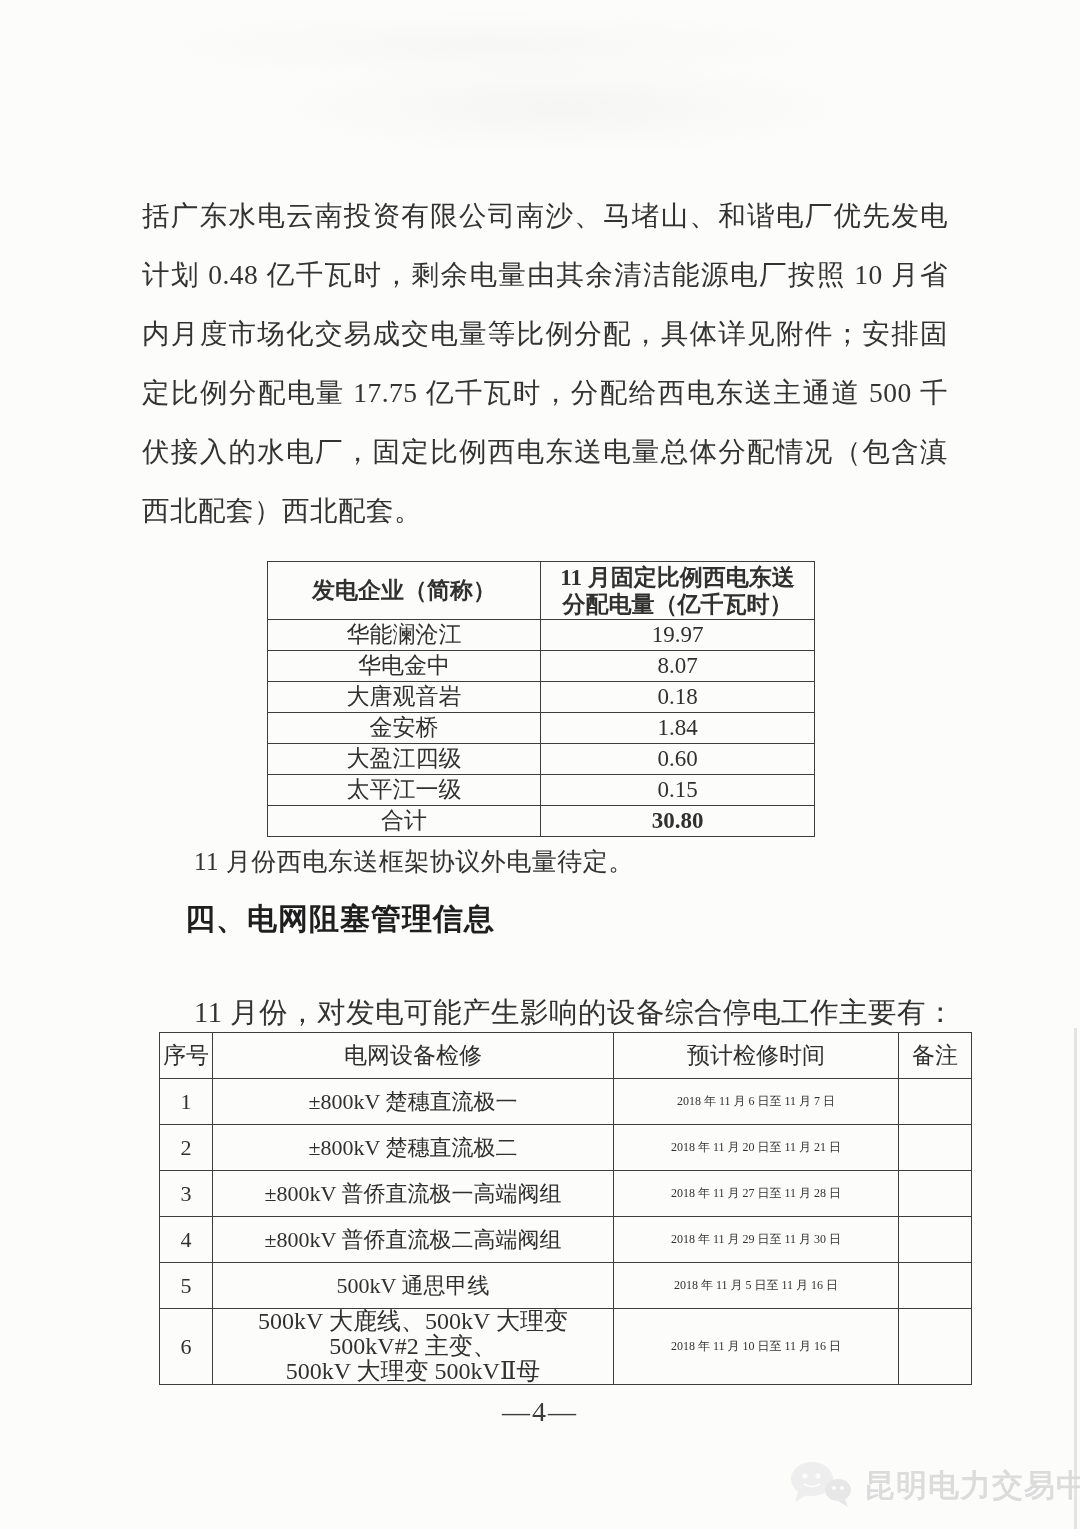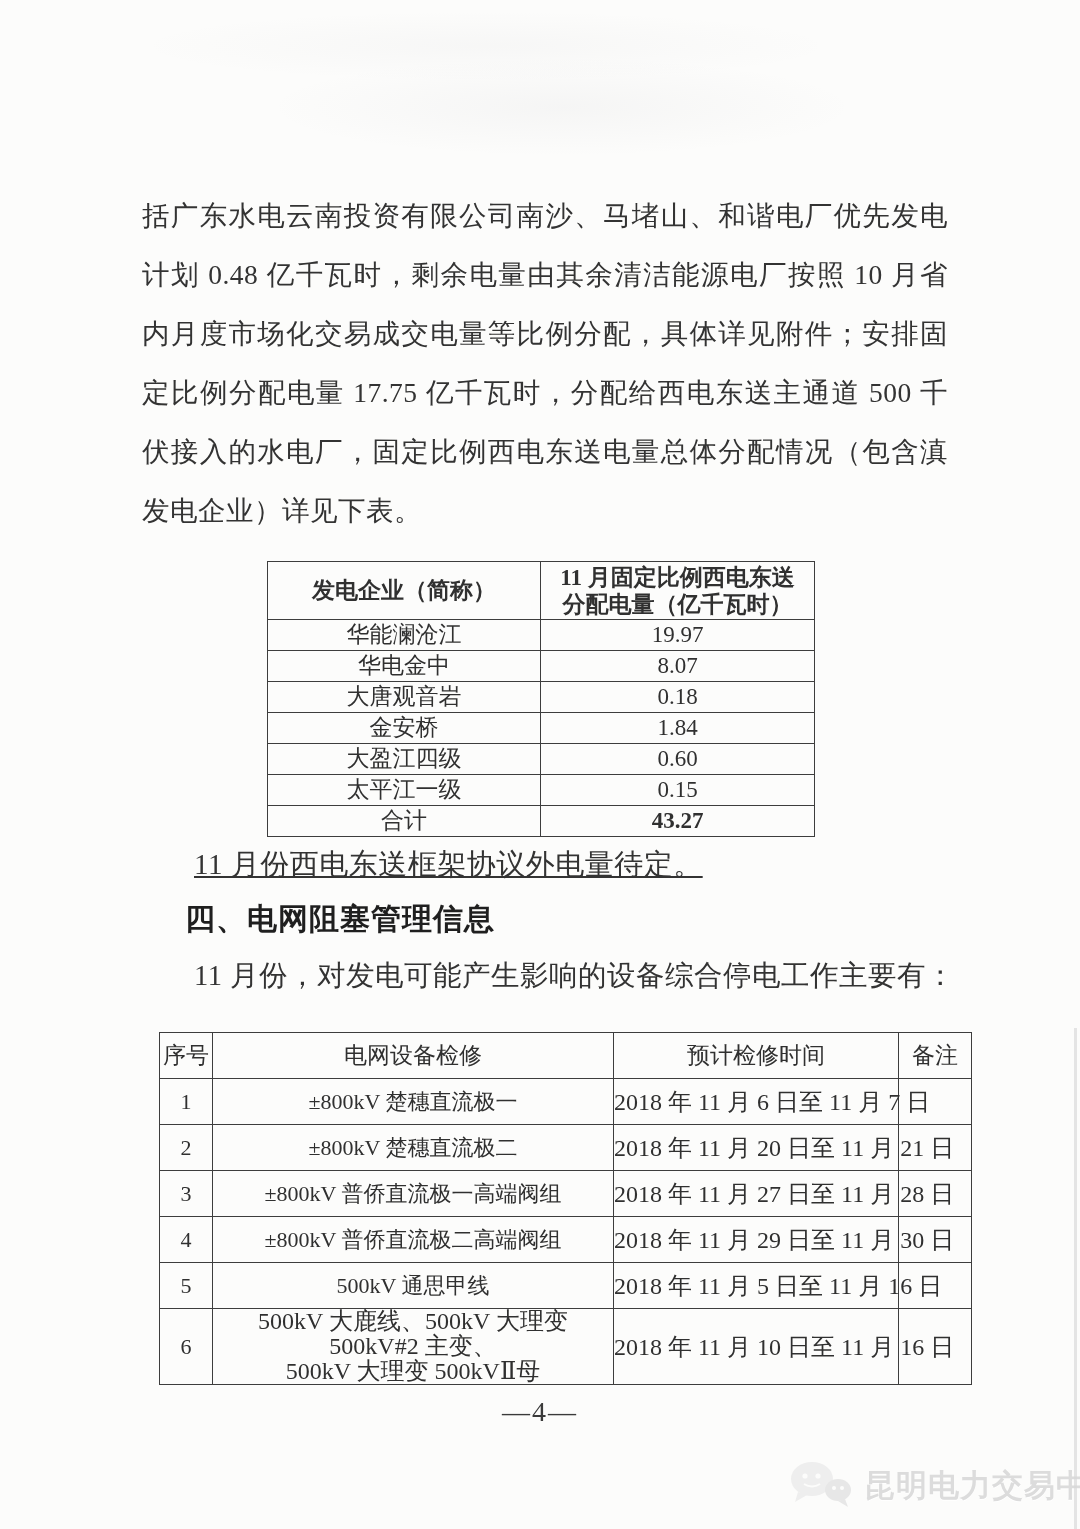--- a/index.html
+++ b/index.html
@@ -33,31 +33,31 @@
   .t1 .total-val{font-weight:bold;}
 
   
   .t2{left:136px;top:1032px;width:808px;margin-left:23px;}
   .t2 .cno{width:52px;}
   .t2 .ceq{width:400px;}
   .t2 .ctm{width:284px;}
   .t2 .crk{width:72px;}
   .t2 .hrow td{height:45px;font-size:23px;}
   .t2 .drow td{height:45px;font-size:22px;}
-  .t2 .drow .tm{font-size:24px;white-space:nowrap;}
+  .t2 .drow .tm{font-size:12px;white-space:nowrap;}
   .t2 .drow .eq{font-size:22px;}
   .t2 .row6 td{height:57px;}
   .t2 .row6 .eq{font-size:24px;line-height:25px;white-space:pre-line;}
 
-  .note{position:absolute;left:194px;top:845px;font-size:29px;color:#333;letter-spacing:0.5px;text-decoration:underline;}
+  .note{position:absolute;left:194px;top:845px;font-size:25px;color:#333;letter-spacing:0.5px;}
   .sec-head{
     position:absolute;left:185px;top:899px;font-size:30px;font-weight:bold;color:#1f1f1f;
     font-family:"Liberation Sans","DejaVu Sans",sans-serif;letter-spacing:1px;
   }
-  .sec-intro{position:absolute;left:194px;top:957px;font-size:28.5px;color:#333;letter-spacing:0.5px;white-space:nowrap;}
+  .sec-intro{position:absolute;left:194px;top:994px;font-size:28.5px;color:#333;letter-spacing:0.5px;white-space:nowrap;}
 
   .pagenum{position:absolute;left:0;top:1396px;width:1080px;text-align:center;font-size:28px;color:#3a3a3a;letter-spacing:2px;}
 
   .watermark{
     position:absolute;left:788px;top:1458px;width:270px;height:56px;
     display:flex;align-items:center;gap:10px;
   }
   .wm-text{
     font-family:"Liberation Sans","DejaVu Sans",sans-serif;font-weight:bold;
     font-size:31px;color:#dcdcdc;letter-spacing:1px;white-space:nowrap;
@@ -67,21 +67,21 @@
 </style>
 </head>
 <body>
 
 <div class="para">
   <div class="pline">括广东水电云南投资有限公司南沙、马堵山、和谐电厂优先发电</div>
   <div class="pline">计划 0.48 亿千瓦时，剩余电量由其余清洁能源电厂按照 10 月省</div>
   <div class="pline">内月度市场化交易成交电量等比例分配，具体详见附件；安排固</div>
   <div class="pline">定比例分配电量 17.75 亿千瓦时，分配给西电东送主通道 500 千</div>
   <div class="pline">伏接入的水电厂，固定比例西电东送电量总体分配情况（包含滇</div>
-  <div class="pline last">发电企业）详见下表。</div>
+  <div class="pline last">西北配套）西北配套。</div>
 </div>
 
 <table class="t1">
   <tbody>
       <tr class="hrow">
     <td class="c1">发电企业（简称）</td>
     <td class="c2 col2h">11 月固定比例西电东送
 分配电量（亿千瓦时）</td>
   </tr>
   <tr class="drow">
@@ -103,21 +103,21 @@
   <tr class="drow">
     <td>大盈江四级</td>
     <td class="num">0.60</td>
   </tr>
   <tr class="drow">
     <td>太平江一级</td>
     <td class="num">0.15</td>
   </tr>
   <tr class="drow">
     <td>合计</td>
-    <td class="num total-val">43.27</td>
+    <td class="num total-val">30.80</td>
   </tr>
 </tbody>
   </table>
 
 <div class="note">11 月份西电东送框架协议外电量待定。</div>
 <div class="sec-head">四、电网阻塞管理信息</div>
 <div class="sec-intro">11 月份，对发电可能产生影响的设备综合停电工作主要有：</div>
 
 <table class="t2">
   <tbody>

